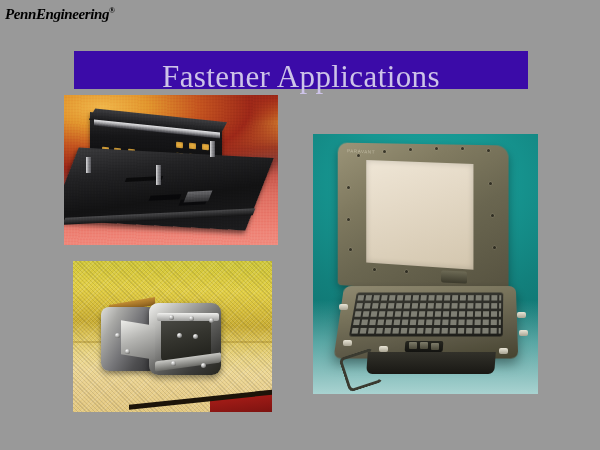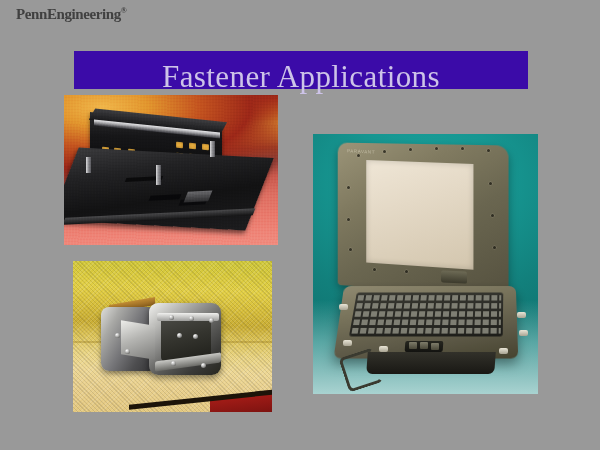--- a/index.html
+++ b/index.html
@@ -12,29 +12,30 @@
     width: 600px;
     height: 450px;
     background: #999999;
     overflow: hidden;
     font-family: "Liberation Sans", sans-serif;
   }
 
   
   #logo {
     position: absolute;
-    left: 16px;
+    left: 5px;
     top: 7px;
     font-family: "Liberation Serif", serif;
     font-weight: bold;
     font-size: 15px;
     letter-spacing: -0.4px;
-    color: #404040;
+    color: #000000;
     white-space: nowrap;
     line-height: 1;
+    font-style: italic;
   }
   #logo .reg {
     font-size: 8px;
     vertical-align: super;
     font-weight: bold;
   }
 
   
   #title-banner {
     position: absolute;

